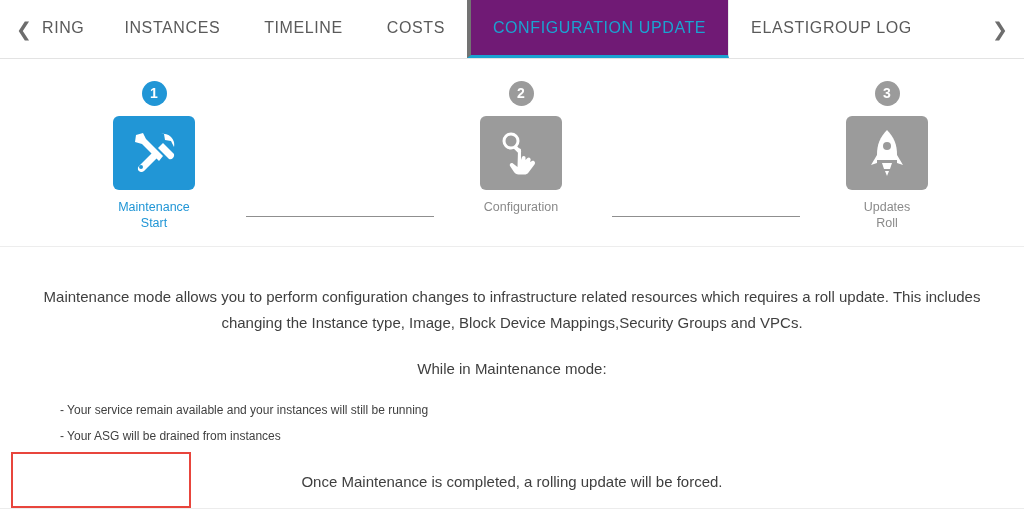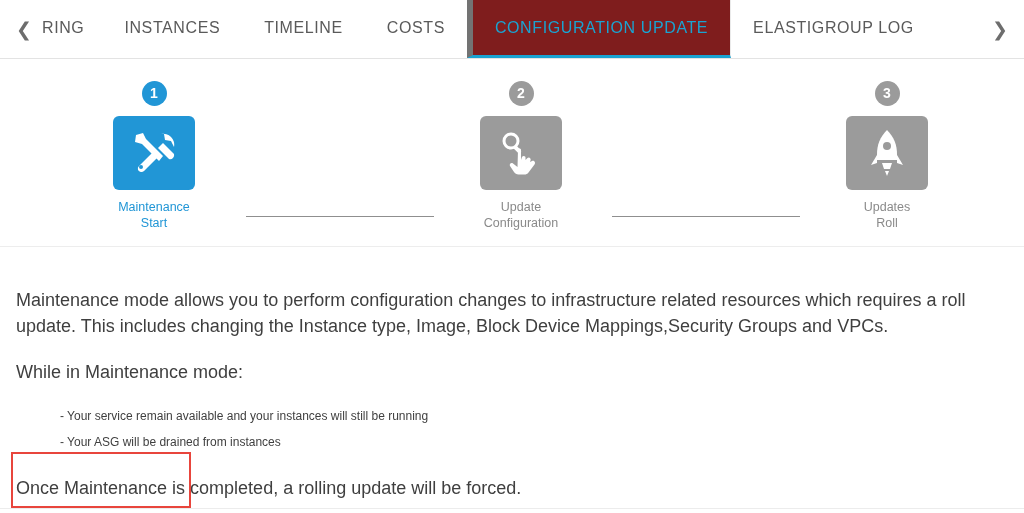--- a/index.html
+++ b/index.html
@@ -64,23 +64,23 @@
     box-sizing: border-box;
     border-bottom: 3px solid transparent;
     background: #ffffff;
   }
   .tab.clipped {
     padding-left: 0;
     padding-right: 18px;
   }
   .tab.active {
     color: #1aa3d1;
-    background: #7f1d1d;
+    background: #701a75;
     border-bottom: 3px solid #1aa3d1;
-    border-left: 6px solid #737373;
+    border-left: 4px solid #737373;
     border-right: 1px solid #eaeaea;
   }
 
   
   .stepper {
     height: 187px;
     position: relative;
     border-bottom: 1px solid #ededed;
     background: #ffffff;
   }
@@ -137,24 +137,25 @@
     height: 1px;
     background: #8f8f8f;
   }
 
   
   .content {
     padding: 22px 16px 0 16px;
     box-sizing: border-box;
   }
   .para {
-    font-size: 18px;
+    font-size: 15px;
     line-height: 26px;
     color: #3f3f3f;
     max-width: 1000px;
+    text-align: center;
   }
   .para.spaced { margin-top: 20px; }
   .bullets {
     margin: 2px 0 0 0;
     padding: 0;
     list-style: none;
   }
   .bullets li {
     font-size: 12px;
     line-height: 26px;
@@ -241,21 +242,20 @@
         <div class="step-tile off">
           <svg width="46" height="46" viewBox="0 0 46 46" aria-hidden="true">
             <g fill="#ffffff">
               <circle cx="13" cy="11" r="7" fill="none" stroke="#ffffff" stroke-width="3"></circle>
               <rect x="17" y="15" width="4" height="9" rx="2" transform="rotate(-45 19 19)"></rect>
               <path d="M20 20 c0 -2 3 -2 3 0 l0 10 l1 -3 c1 -2 4 -1 3.5 1 l0 2 l2 -2 c1.5 -1.5 4 0.5 3 2.5 l-0.5 1.5 l2 -1 c2 -1 4 1.5 2.5 3.5 l-6 8 c-1 1.5 -2.5 2 -4 2 l-6 0 c-2 0 -3.5 -1 -4.5 -2.5 l-4 -6 c-1 -1.5 1 -4 3 -2.5 l4.5 3.5 Z"></path>
             </g>
           </svg>
         </div>
         <div class="step-label off">
-          <div>Update</div>
           <div>Configuration</div>
         </div>
       </div>
 
       <div class="step" style="left:807px;">
         <div class="step-num off">3</div>
         <div class="step-tile off">
           <svg width="36" height="48" viewBox="0 0 36 48" aria-hidden="true">
             <g fill="#ffffff">
               <path d="M18 1 c7 7 10 15 10 24 l0 6 l-20 0 l0 -6 c0 -9 3 -17 10 -24 Z"></path>

